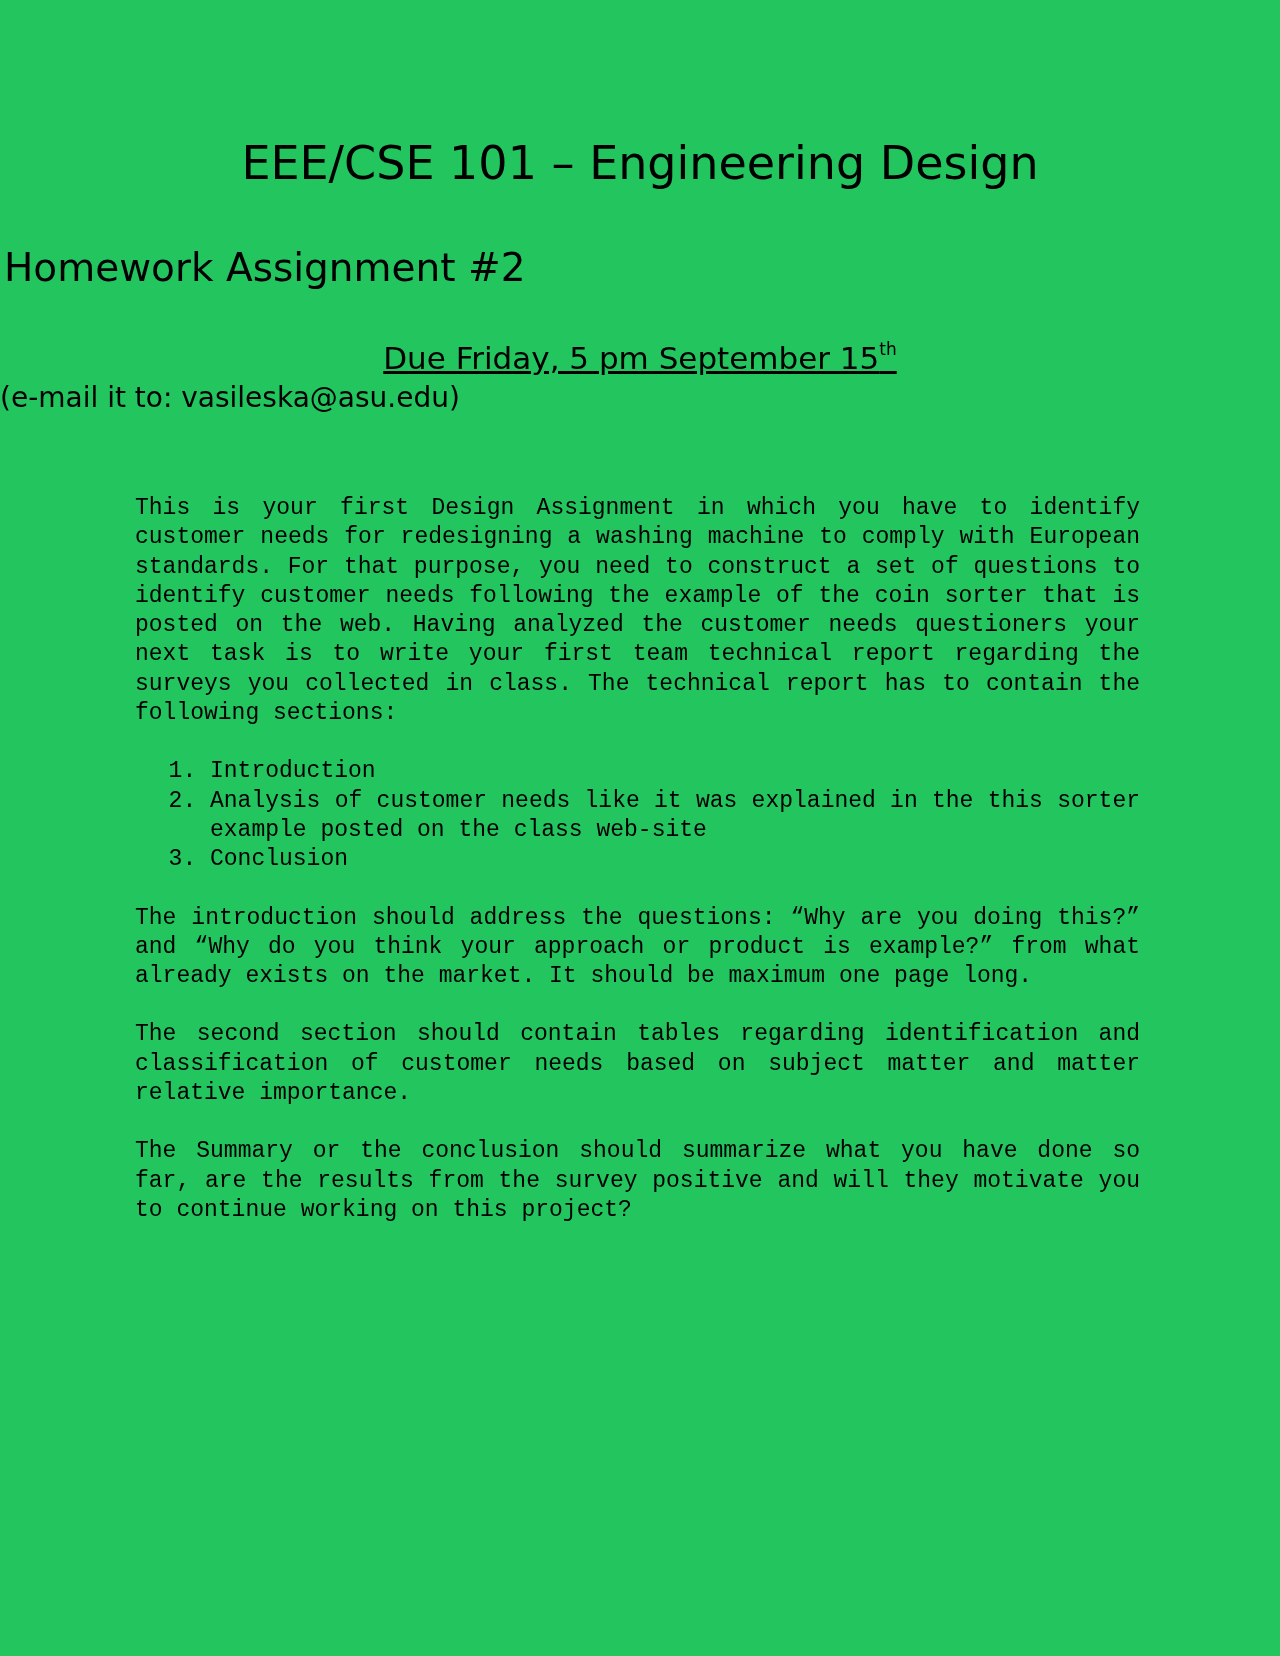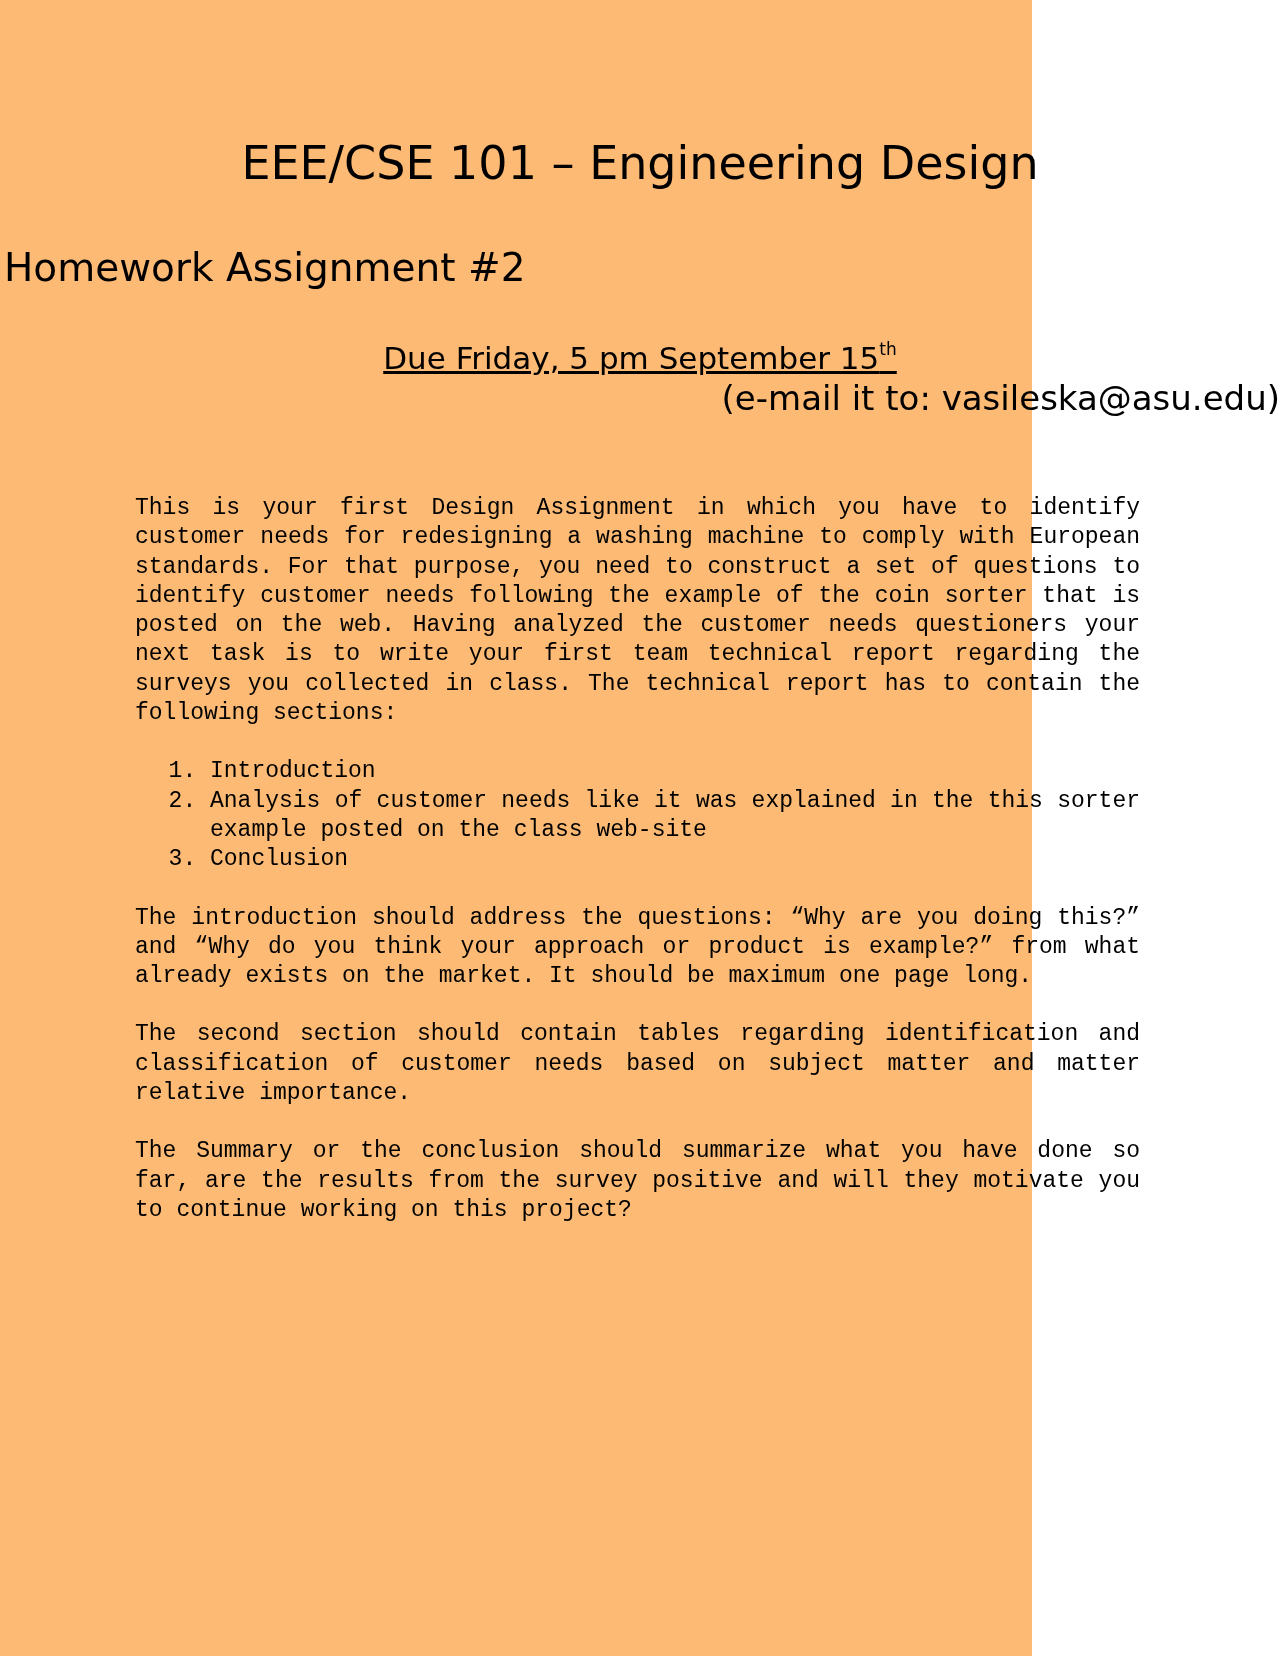--- a/index.html
+++ b/index.html
@@ -1,28 +1,28 @@
 <!DOCTYPE html>
 <html><head>
 <meta charset="utf-8">
 <style>
   html, body { margin: 0; padding: 0; background: #ffffff; }
   body { width: 1280px; height: 1656px; position: relative; overflow: hidden;
          font-family: "DejaVu Sans", sans-serif; color: #000; }
-  .page { position: absolute; left: 0; top: 0; width: 1032px; height: 1656px; background: #fdba74; }
+  .page { position: absolute; left: 0; top: 0; width: 1280px; height: 1656px; background: #22c55e; }
   .title { position: absolute; left: 0; width: 1280px; text-align: center; top: 135px;
            font-size: 46px; line-height: 56px; margin: 0; font-weight: normal; }
   .subtitle { position: absolute; left: 0; width: 1280px; text-align: left; top: 240px;
               font-size: 39px; line-height: 48px; margin: 4px; font-weight: normal; }
   .due { position: absolute; left: 0; width: 1280px; text-align: center; top: 338px;
          font-size: 31px; line-height: 40px; }
   .due .u { text-decoration: underline; }
   .due sup { font-size: 17px; vertical-align: 14px; line-height: 0; }
-  .email { position: absolute; left: 0; width: 1280px; text-align: right; top: 378px;
-           font-size: 34px; line-height: 40px; }
+  .email { position: absolute; left: 0; width: 1280px; text-align: left; top: 378px;
+           font-size: 28px; line-height: 40px; }
   .body { position: absolute; left: 135px; width: 1005px; top: 494px;
           font-size: 23px; line-height: 29.3px; font-family: Liberation Mono, monospace; }
   .body p { margin: 0; text-align: justify; text-align-last: left; }
   .body p.gap { margin-top: 29px; }
   ol { margin: 29px 0 0 0; padding-left: 75px; }
   ol li { text-align: justify; text-align-last: left; padding-left: 0; }
 </style>
 </head>
 <body>
 

